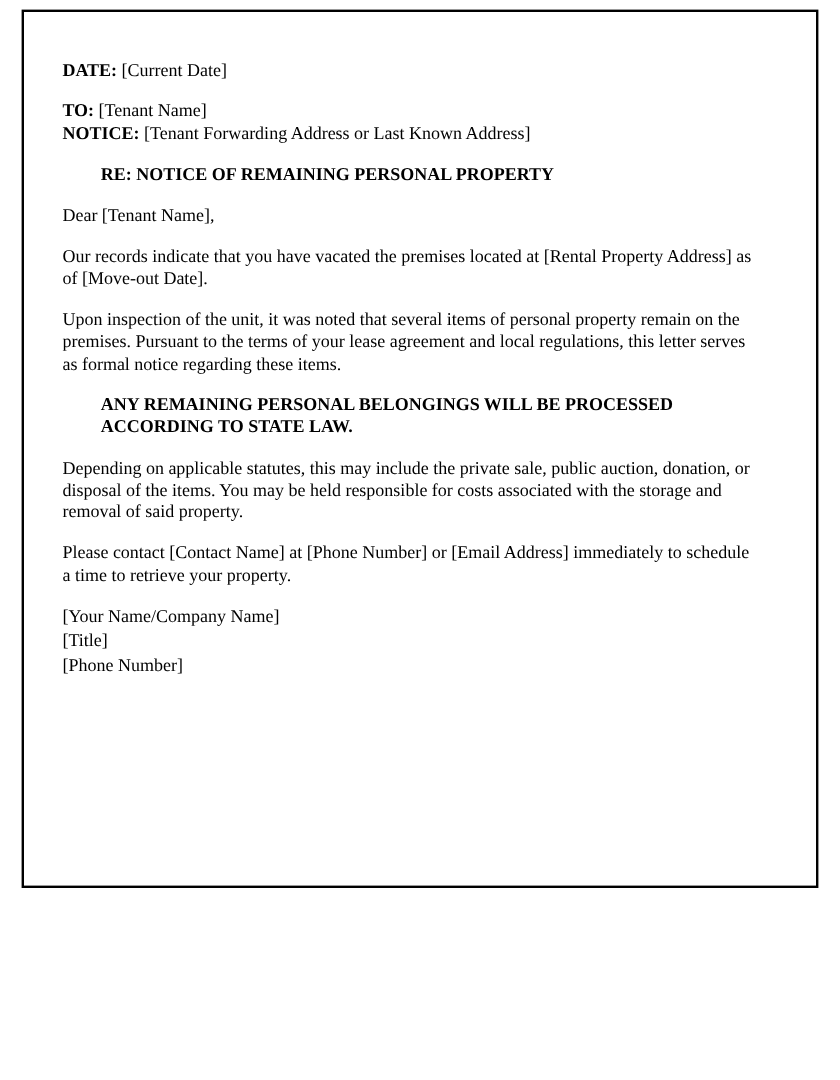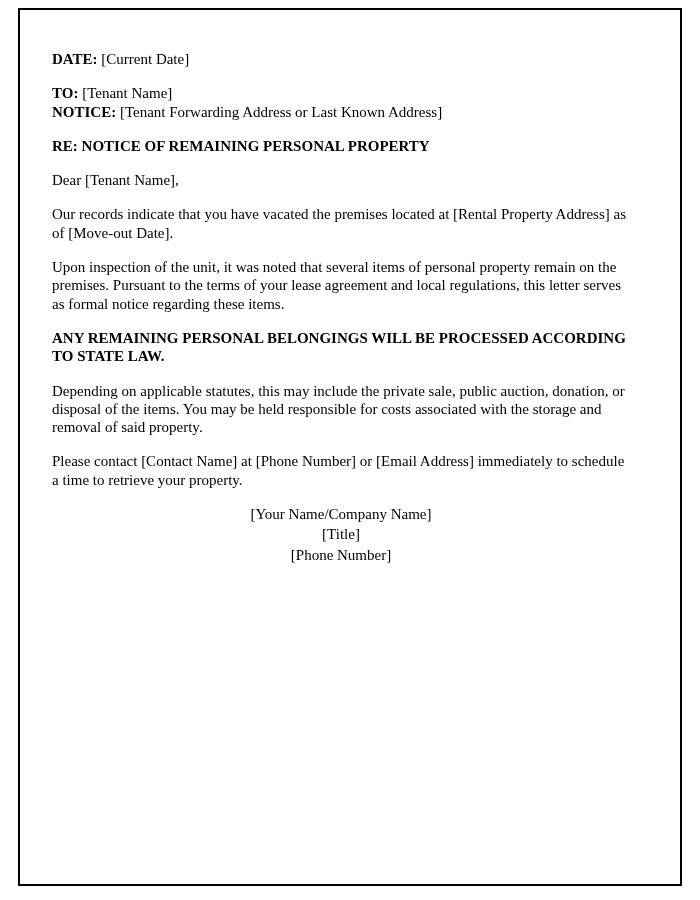--- a/index.html
+++ b/index.html
@@ -9,21 +9,21 @@
       width: 700px;
       height: 900px;
       font-family: "Liberation Serif", "DejaVu Serif", serif;
     }
 
     .page {
       position: absolute;
       left: 18px;
       top: 8px;
       width: 664px;
-      height: 878px;
+      height: 732px;
       box-sizing: border-box;
       border: 2px solid #000000;
       background: #ffffff;
       padding: 40px 50px 0 32px;
       color: #000000;
       font-size: 15px;
       line-height: 1.22;
     }
 
     .para {
@@ -38,25 +38,25 @@
       font-weight: bold;
     }
 
     .label::after {
       content: " ";
       white-space: pre;
     }
 
     .bold-line {
       font-weight: bold;
+      margin-left: 32px;
     }
 
     .sig-block {
       margin-top: 16px;
-      text-align: center;
     }
 
     .sig-line {
       margin: 0 0 2px 0;
     }
   </style>
 </head>
 <body>
 
 <div class="page">

